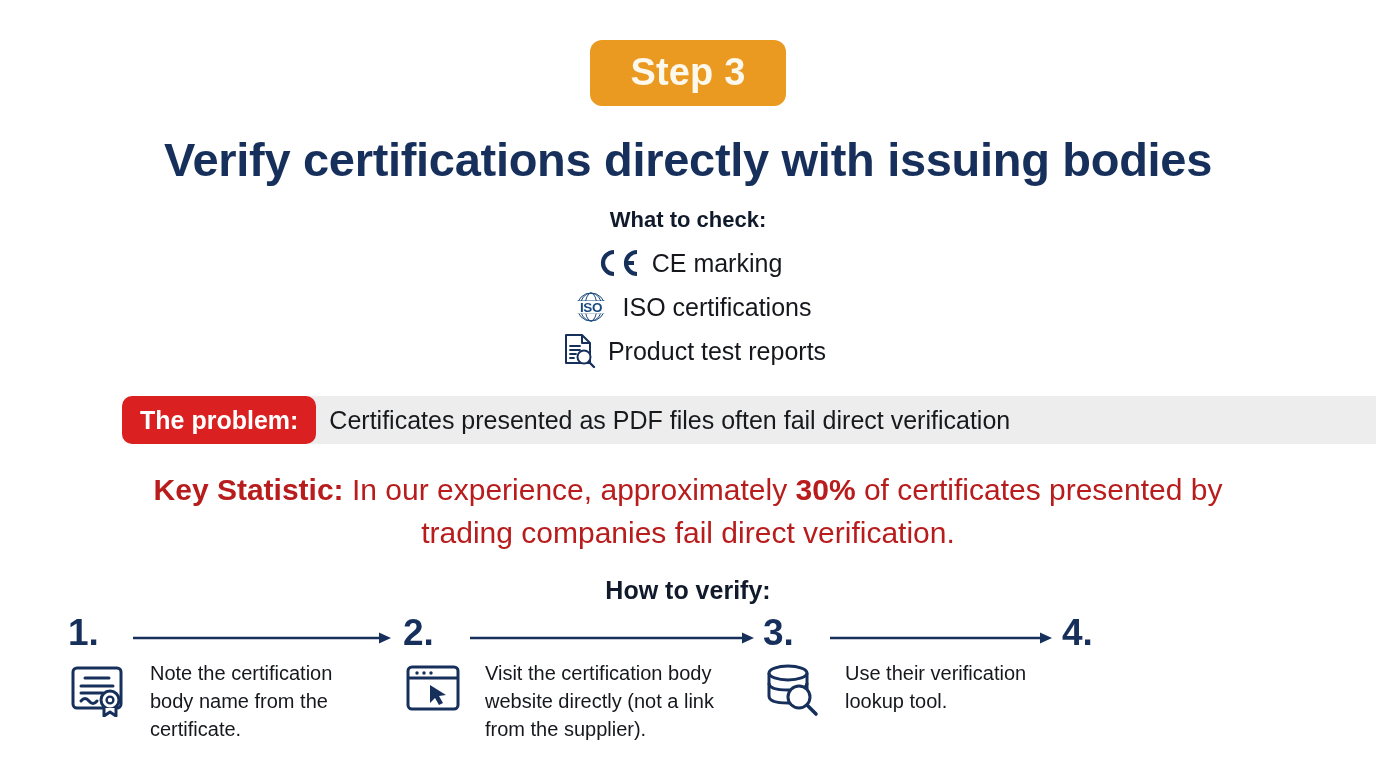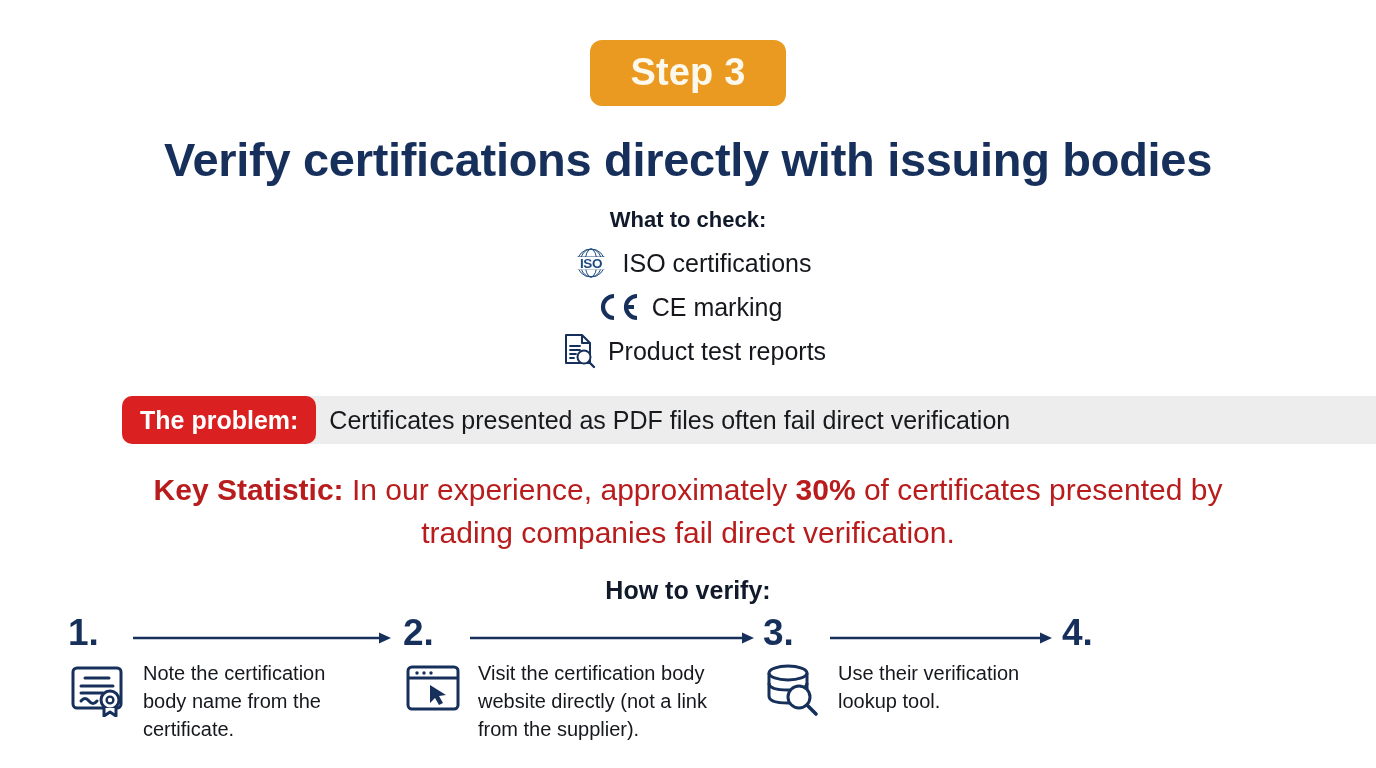--- a/index.html
+++ b/index.html
@@ -149,21 +149,21 @@
   .step-num {
     font-size: 37px;
     font-weight: bold;
     color: #16305b;
     line-height: 1;
     margin-bottom: 8px;
   }
   .step-body {
     display: flex;
     align-items: flex-start;
-    gap: 15px;
+    gap: 22px;
   }
   .step-ico {
     width: 60px;
     flex: 0 0 60px;
     display: flex;
     justify-content: center;
     padding-top: 4px;
   }
   .step-text {
     font-size: 20px;
@@ -181,46 +181,46 @@
 
 <div class="step-badge-row">
   <div class="step-badge">Step 3</div>
 </div>
 
 <div class="main-title">Verify certifications directly with issuing bodies</div>
 
 <div class="section-heading">What to check:</div>
 
 <div class="check-list">
+
+  <div class="check-item">
+    <span class="ico">
+      <svg width="44" height="30" viewBox="0 0 44 30">
+        <path d="M18 4 A11 11 0 1 0 18 26" fill="none" stroke="#16305b" stroke-width="4.2" stroke-linecap="butt"></path>
+        <path d="M41 4 A11 11 0 1 0 41 26" fill="none" stroke="#16305b" stroke-width="4.2" stroke-linecap="butt"></path>
+        <rect x="28" y="13" width="10" height="4" fill="#16305b"></rect>
+      </svg>
+    </span>
+    <span class="lbl">CE marking</span>
+  </div>
 
   <div class="check-item">
     <span class="ico">
       <svg width="40" height="36" viewBox="0 0 40 36">
         <g stroke="#1b4a80" fill="none" stroke-width="1">
           <ellipse cx="20" cy="18" rx="14" ry="14"></ellipse>
           <ellipse cx="20" cy="18" rx="6" ry="14"></ellipse>
           <ellipse cx="20" cy="18" rx="11" ry="14"></ellipse>
           <path d="M6.5 12 H33.5 M6.5 24 H33.5 M6 18 H34"></path>
         </g>
         <rect x="1" y="12" width="38" height="12.5" fill="#ffffff"></rect>
         <text x="20" y="22.6" font-family="'Liberation Sans',sans-serif" font-size="13.5" font-weight="bold" fill="#1b4a80" text-anchor="middle" letter-spacing="-0.4">ISO</text>
       </svg>
     </span>
     <span class="lbl">ISO certifications</span>
-  </div>
-
-  <div class="check-item">
-    <span class="ico">
-      <svg width="44" height="30" viewBox="0 0 44 30">
-        <path d="M18 4 A11 11 0 1 0 18 26" fill="none" stroke="#16305b" stroke-width="4.2" stroke-linecap="butt"></path>
-        <path d="M41 4 A11 11 0 1 0 41 26" fill="none" stroke="#16305b" stroke-width="4.2" stroke-linecap="butt"></path>
-        <rect x="28" y="13" width="10" height="4" fill="#16305b"></rect>
-      </svg>
-    </span>
-    <span class="lbl">CE marking</span>
   </div>
 
   <div class="check-item">
     <span class="ico">
       <svg width="34" height="36" viewBox="0 0 34 36">
         <path d="M4 2 H20 L28 10 V30 H4 Z" fill="none" stroke="#16305b" stroke-width="2" stroke-linejoin="round"></path>
         <path d="M20 2 V10 H28" fill="none" stroke="#16305b" stroke-width="2" stroke-linejoin="round"></path>
         <path d="M8 13 H18 M8 17 H18 M8 21 H14 M8 25 H12" stroke="#16305b" stroke-width="1.8" stroke-linecap="round"></path>
         <circle cx="22" cy="24" r="6.5" fill="#ffffff" stroke="#16305b" stroke-width="2"></circle>
         <path d="M27 29 L32 34" stroke="#16305b" stroke-width="2.4" stroke-linecap="round"></path>

